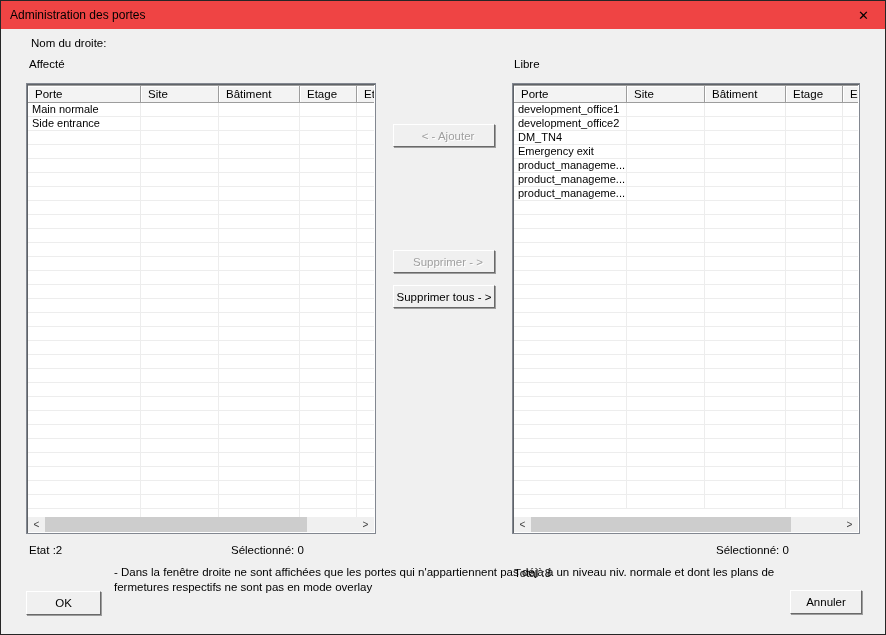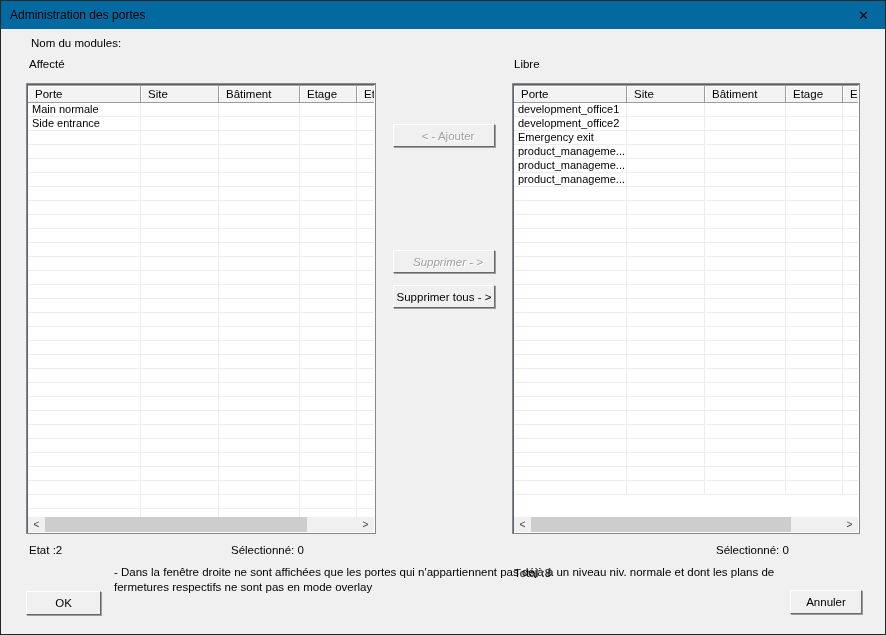--- a/index.html
+++ b/index.html
@@ -12,21 +12,21 @@
   }
   .dialog {
     position: relative;
     width: 886px; height: 635px;
     border: 1px solid #262626;
     background: #f0f0f0;
     overflow: hidden;
   }
   .titlebar {
     position: absolute; top: 0; left: 0; right: 0; height: 28px;
-    background: #0369a1;
+    background: #ef4444;
     display: flex; align-items: center; justify-content: space-between;
     padding: 0 12px 0 9px;
   }
   .titlebar .title { font-size: 12px; }
   .close-btn {
     font-size: 13px; line-height: 13px; color: #000;
     cursor: pointer; padding: 2px 4px;
   }
   .label { position: absolute; white-space: nowrap; }
 
@@ -112,21 +112,21 @@
 </head>
 <body>
 
 <div class="dialog">
 
   <div class="titlebar">
     <span class="title">Administration des portes</span>
     <span class="close-btn">✕</span>
   </div>
 
-  <span class="label" style="left:30px; top:36px;">Nom du modules:</span>
+  <span class="label" style="left:30px; top:36px;">Nom du droite:</span>
 
   <span class="label" style="left:28px; top:57px;">Affecté</span>
   <span class="label" style="left:513px; top:57px;">Libre</span>
 
   <div class="listview" style="left:25px; top:82px; width:350px; height:451px;">
     <div class="lv-head">
         <div class="lv-hcell" style="width: 113px;">Porte</div>
         <div class="lv-hcell" style="width: 78px;">Site</div>
         <div class="lv-hcell" style="width: 81px;">Bâtiment</div>
         <div class="lv-hcell" style="width: 57px;">Etage</div>
@@ -370,20 +370,27 @@
           <div class="lv-cell" style="width: 40px;"></div>
         </div>
         <div class="lv-row">
           <div class="lv-cell" style="width: 113px;">development_office2</div>
           <div class="lv-cell" style="width: 78px;"></div>
           <div class="lv-cell" style="width: 81px;"></div>
           <div class="lv-cell" style="width: 57px;"></div>
           <div class="lv-cell" style="width: 40px;"></div>
         </div>
         <div class="lv-row">
+          <div class="lv-cell" style="width: 113px;">DM_TN4</div>
+          <div class="lv-cell" style="width: 78px;"></div>
+          <div class="lv-cell" style="width: 81px;"></div>
+          <div class="lv-cell" style="width: 57px;"></div>
+          <div class="lv-cell" style="width: 40px;"></div>
+        </div>
+        <div class="lv-row">
           <div class="lv-cell" style="width: 113px;">Emergency exit</div>
           <div class="lv-cell" style="width: 78px;"></div>
           <div class="lv-cell" style="width: 81px;"></div>
           <div class="lv-cell" style="width: 57px;"></div>
           <div class="lv-cell" style="width: 40px;"></div>
         </div>
         <div class="lv-row">
           <div class="lv-cell" style="width: 113px;">product_manageme...</div>
           <div class="lv-cell" style="width: 78px;"></div>
           <div class="lv-cell" style="width: 81px;"></div>
@@ -562,21 +569,21 @@
     <div class="lv-scroll">
       <div class="sb-btn">&lt;</div>
       <div class="sb-track">
         <div class="sb-thumb"></div>
       </div>
       <div class="sb-btn">&gt;</div>
     </div>
   </div>
 
   <button class="btn mid-btn disabled" style="top:123px;">&lt; - Ajouter</button>
-  <button class="btn mid-btn disabled" style="top:249px;font-style:italic;">Supprimer - &gt;</button>
+  <button class="btn mid-btn disabled" style="top:249px;">Supprimer - &gt;</button>
   <button class="btn mid-btn" style="top:284px;">Supprimer tous - &gt;</button>
 
   <span class="label" style="left:28px; top:543px;">Etat :2</span>
   <span class="label" style="left:230px; top:543px;">Sélectionné: 0</span>
   <span class="label" style="left:513px; top:566px;">Total :8</span>
   <span class="label" style="left:715px; top:543px;">Sélectionné: 0</span>
 
   <div class="footer-notes">
     <div>- Dans la fenêtre droite ne sont affichées que les portes qui n'appartiennent pas déjà à un niveau niv. normale et dont les plans de fermetures respectifs ne sont pas en mode overlay</div>
   </div>

